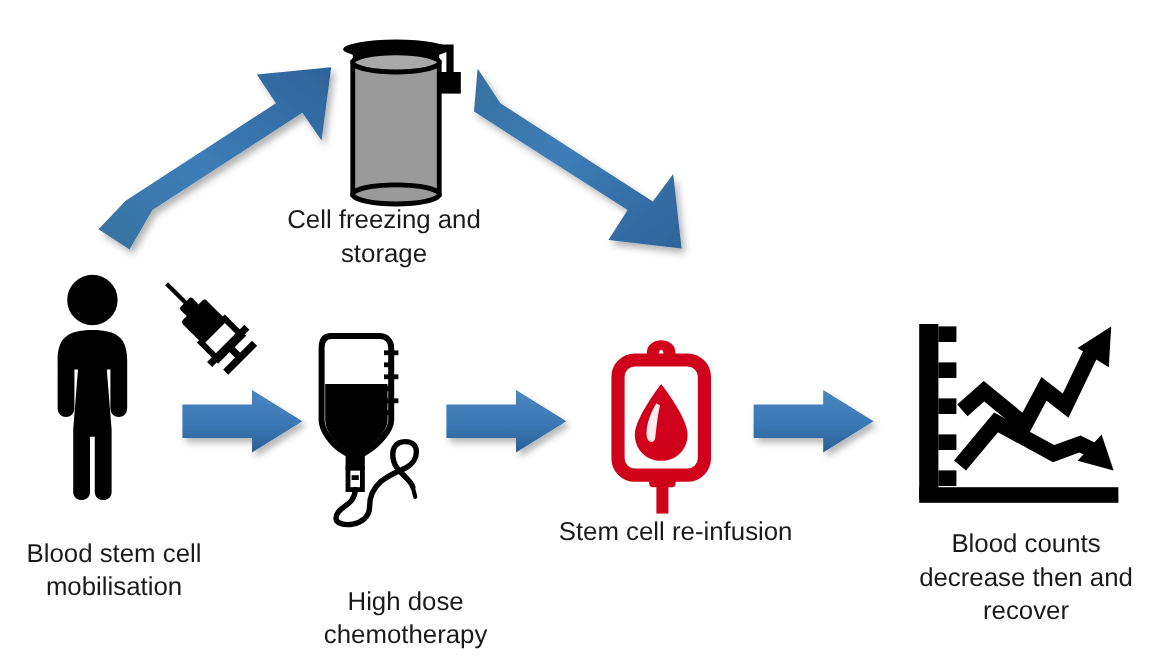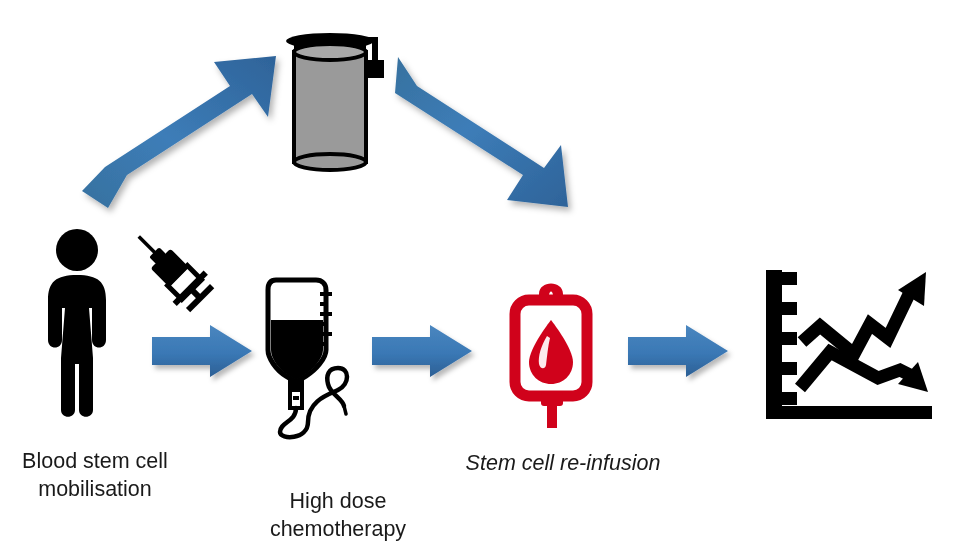--- a/index.html
+++ b/index.html
@@ -63,20 +63,22 @@
       <rect x="22" y="30" width="72" height="12" fill="#000000"></rect>
 
       <path d="M 22,40 L 94,40 L 94,150 L 22,150 Z" fill="#9A9A9A" stroke="#000000" stroke-width="4"></path>
 
       <ellipse cx="58" cy="40" rx="36" ry="8" fill="#A8A8A8" stroke="#000000" stroke-width="4"></ellipse>
 
       <ellipse cx="58" cy="150" rx="36" ry="8" fill="#9A9A9A" stroke="#000000" stroke-width="4"></ellipse>
     </svg>
   </div>
 
+  <div class="caption" style="left:215px; top:170px; width:210px;">Cell freezing and
+storage</div>
 
   <div class="node" style="left:395px; top:55px;">
     <svg width="190" height="160" viewBox="0 0 190 160">
       <defs>
         <linearGradient id="gDn" x1="0" y1="0" x2="1" y2="1">
           <stop offset="0%" stop-color="#37719F"></stop>
           <stop offset="45%" stop-color="#3D7DB8"></stop>
           <stop offset="100%" stop-color="#2E6399"></stop>
         </linearGradient>
         <filter id="shDn" x="-30%" y="-30%" width="180%" height="180%">
@@ -218,21 +220,21 @@
                C 32,80 54,52 54,52 Z" fill="#D0021B"></path>
 
       <path d="M 50,68 C 44,78 41,88 42,96 C 43,101 48,102 49,97
                C 50,89 51,78 53,70 Z" fill="#FFFFFF" opacity="0.92"></path>
 
       <rect x="44" y="124" width="22" height="14" rx="3" fill="#D0021B"></rect>
       <rect x="50" y="136" width="10" height="24" fill="#D0021B"></rect>
     </svg>
   </div>
 
-  <div class="caption" style="left:438px; top:450px; width:250px;font-style:italic;">Stem cell re-infusion</div>
+  <div class="caption" style="left:438px; top:430px; width:250px;">Stem cell re-infusion</div>
 
   <div class="node" style="left:628px; top:325px;">
     <svg width="110" height="70" viewBox="0 0 110 70">
       <defs>
         <linearGradient id="gH3" x1="0" y1="0" x2="0" y2="1">
           <stop offset="0%" stop-color="#4A86BF"></stop>
           <stop offset="55%" stop-color="#3A78B5"></stop>
           <stop offset="100%" stop-color="#2C5F94"></stop>
         </linearGradient>
         <filter id="shH3" x="-30%" y="-30%" width="180%" height="180%">
@@ -261,14 +263,17 @@
       </g>
 
       <path d="M 44,76 L 62,60 L 96,88 L 112,58 L 130,72 L 154,22" fill="none" stroke="#000000" stroke-width="13" stroke-linejoin="miter" stroke-linecap="butt"></path>
       <path d="M 168,6 L 166,40 L 140,24 Z" fill="#000000"></path>
 
       <path d="M 42,122 L 72,86 L 120,112 L 142,104 L 158,112" fill="none" stroke="#000000" stroke-width="13" stroke-linejoin="miter" stroke-linecap="butt"></path>
       <path d="M 170,126 L 140,118 L 160,96 Z" fill="#000000"></path>
     </svg>
   </div>
 
+  <div class="caption" style="left:740px; top:440px; width:230px;">Blood counts
+decrease then and
+recover</div>
 
 </div>
 
 </body></html>

